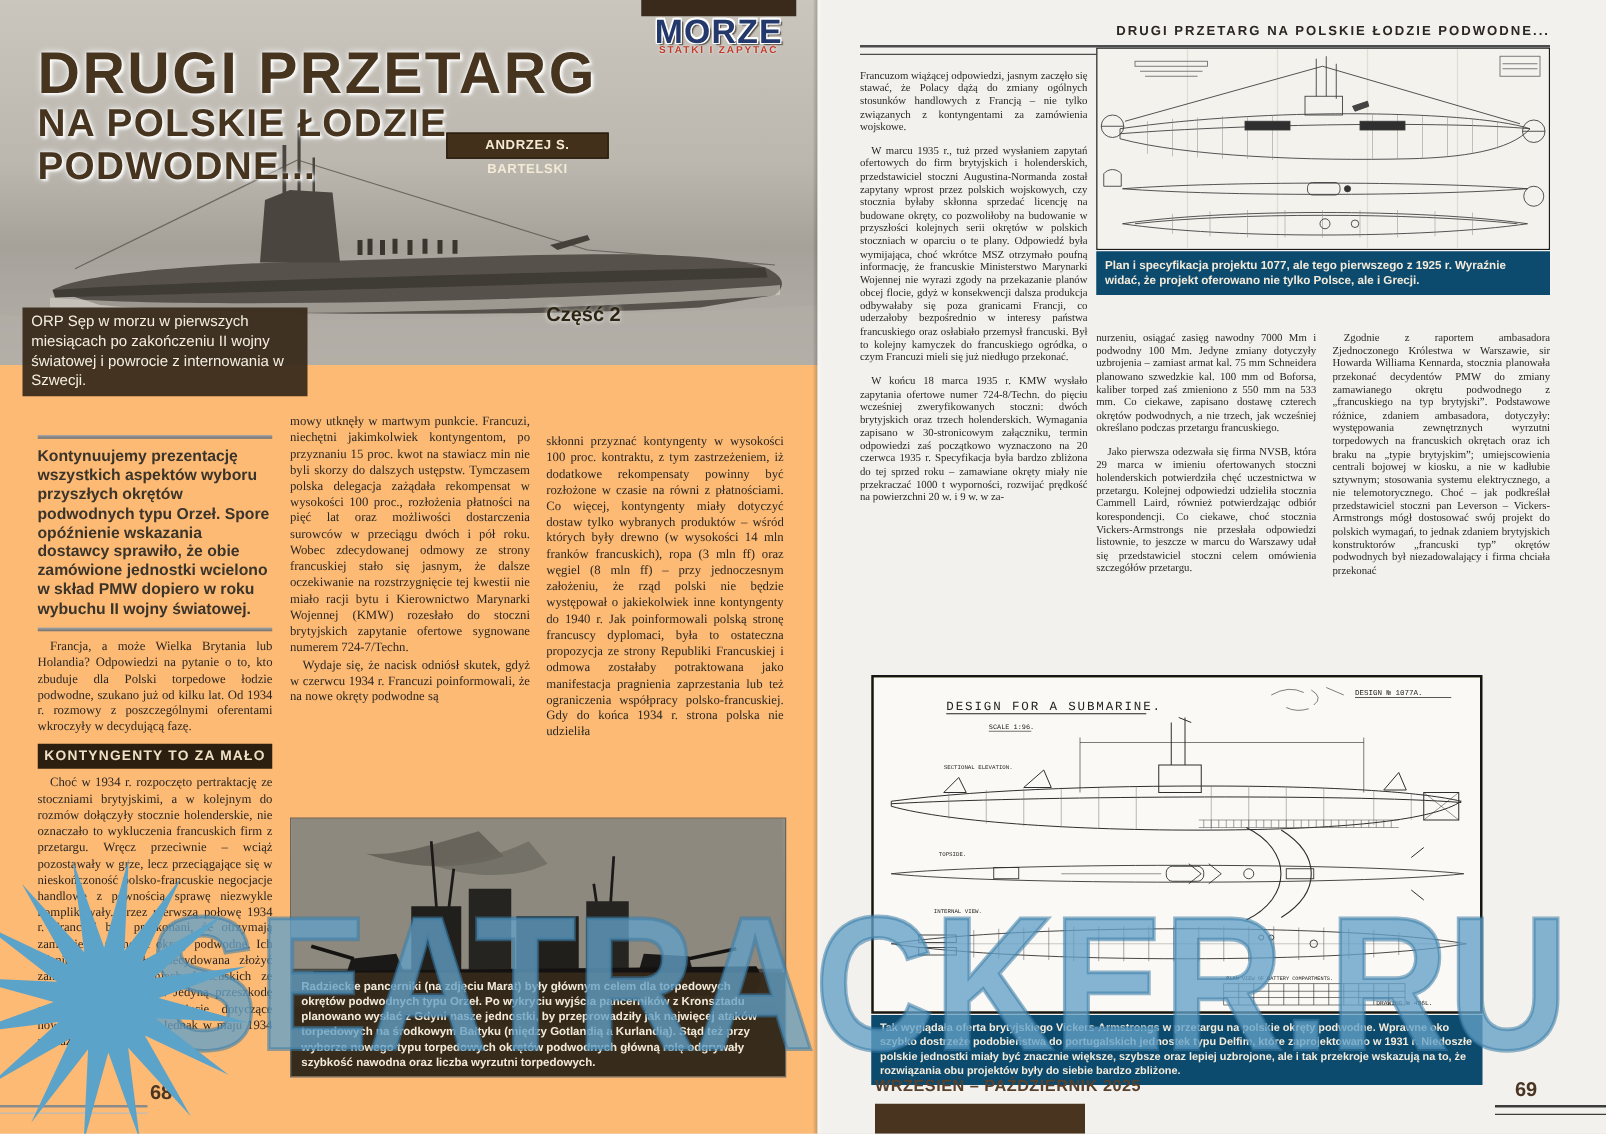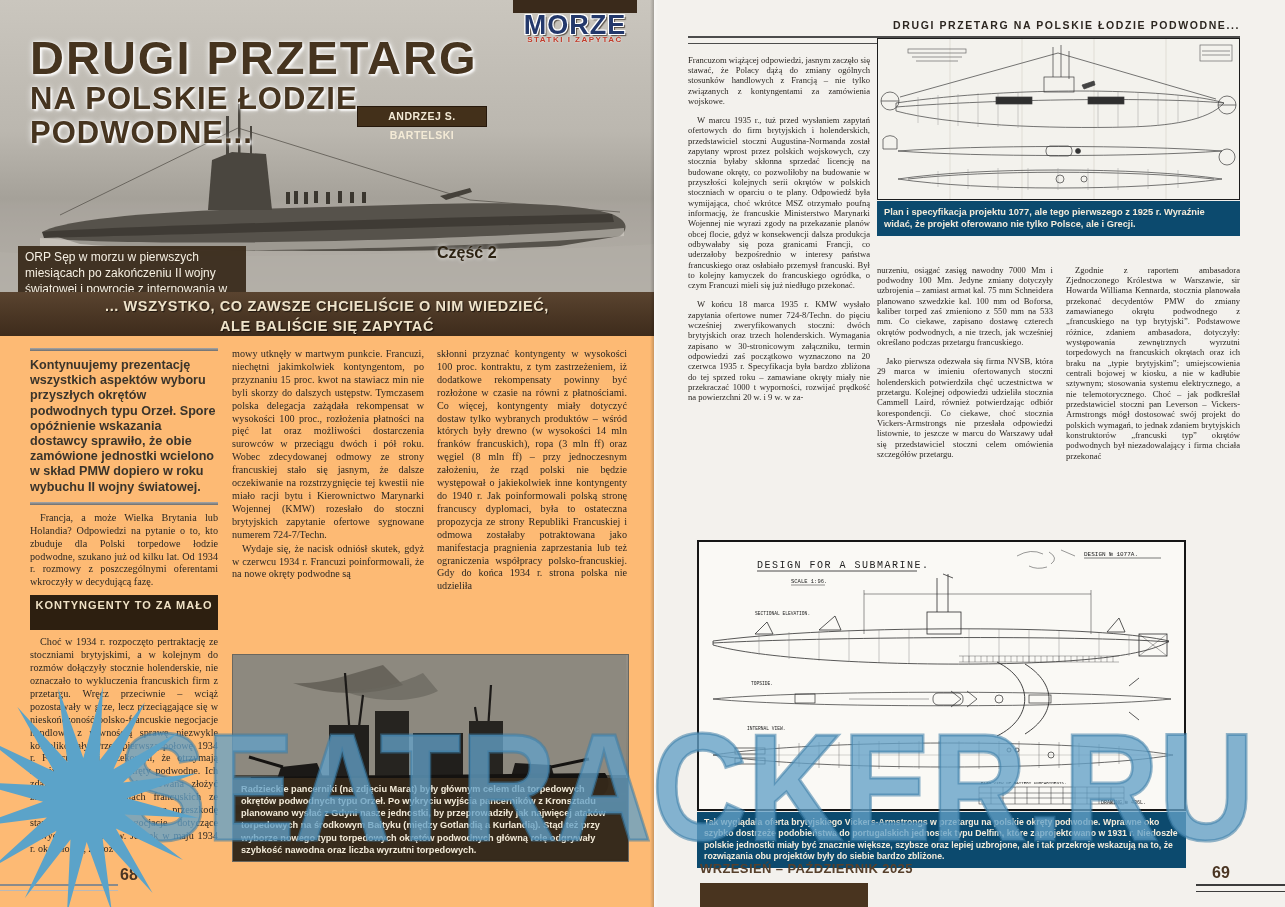--- a/index.html
+++ b/index.html
@@ -32,28 +32,28 @@
     text-shadow:0 0 4px rgba(255,255,255,.9);}
   .banner{left:0;top:292px;width:654px;height:44px;background:linear-gradient(180deg,#5a4430 0%,#4a3624 55%,#3e2c1c 100%);
     color:#efe3ca;font-family:"Liberation Sans",sans-serif;font-weight:700;font-size:14.5px;line-height:20px;
     text-align:center;letter-spacing:.6px;padding-top:4px;box-sizing:border-box;text-shadow:1px 1px 1px rgba(0,0,0,.6);}
   
   .col{font-size:10.2px;line-height:12.9px;text-align:justify;color:#2b2722;}
   .col p{margin:0 0 0 0;}
   .col p.ind{text-indent:10px;}
   .col p + p{margin-top:1px;}
   .L1{left:30px;top:348px;width:188px;height:510px;overflow:hidden;}
-  .L2{left:232px;top:348px;width:192px;height:302px;overflow:hidden;}
+  .L2{left:232px;top:332px;width:192px;height:302px;overflow:hidden;}
   .L3{left:437px;top:348px;width:190px;height:302px;overflow:hidden;}
   .rule{height:3px;background:linear-gradient(180deg,#a7a7a7,#6e6e6e);margin:0 0 7px 0;}
   .rule.b{margin:7px 0;}
   .lead{font-family:"Liberation Sans",sans-serif;font-size:12.6px;line-height:15.2px;font-weight:700;color:#3a342b;
     text-align:left;}
   .sec-head{background:#2d1f10;color:#f0e2c6;font-family:"Liberation Sans",sans-serif;font-size:11px;font-weight:800;
-    letter-spacing:1px;text-align:center;line-height:20px;height:35px;margin:6px 0;}
+    letter-spacing:1px;text-align:center;line-height:20px;height:20px;margin:6px 0;}
   
   .photo2{left:232px;top:654px;width:395px;height:206px;background:linear-gradient(180deg,#938f87 0%,#878378 52%,#55524a 70%,#3b3831 100%);overflow:hidden;border:1px solid #6a675f;}
   .photo2-cap{position:absolute;left:0;bottom:0;width:100%;box-sizing:border-box;background:rgba(54,41,26,.93);
     padding:5px 8px;font-family:"Liberation Sans",sans-serif;font-size:9.2px;font-weight:700;line-height:1.33;color:#f2ead8;}
   .pageno{font-family:"Liberation Sans",sans-serif;font-size:16px;font-weight:800;color:#4a3523;}
   .foot-rule-l{left:0;top:884px;width:118px;height:4px;border-top:2px solid #8b8b8b;border-bottom:1px solid #b9b9b9;}
   .pn68{left:120px;top:866px;}
   
   .run-head{left:688px;top:19px;width:552px;text-align:right;font-family:"Liberation Sans",sans-serif;
     font-size:10.5px;font-weight:700;letter-spacing:1.6px;color:#2c2620;}
@@ -144,24 +144,20 @@
       <div class="t1">DRUGI PRZETARG</div>
       <div class="t2">NA POLSKIE ŁODZIE PODWODNE...</div>
     </div>
 
     <div class="abs author-box">ANDRZEJ S. BARTELSKI</div>
 
     <div class="abs hero-cap">ORP Sęp w morzu w pierwszych miesiącach po zakończeniu II wojny światowej i powrocie z internowania w Szwecji.</div>
 
     <div class="abs part">Część 2</div>
 
-    <div class="abs banner">
-      <div>... WSZYSTKO, CO ZAWSZE CHCIELIŚCIE O NIM WIEDZIEĆ,</div>
-      <div>ALE BALIŚCIE SIĘ ZAPYTAĆ</div>
-    </div>
 
     <div class="abs col L1">
       <div class="rule"></div>
       <p class="lead">Kontynuujemy prezentację wszystkich aspektów wyboru przyszłych okrętów podwodnych typu Orzeł. Spore opóźnienie wskazania dostawcy sprawiło, że obie zamówione jednostki wcielono w skład PMW dopiero w roku wybuchu II wojny światowej.</p>
       <div class="rule b"></div>
       <p class="ind">Francja, a może Wielka Brytania lub Holandia? Odpowiedzi na pytanie o to, kto zbuduje dla Polski torpedowe łodzie podwodne, szukano już od kilku lat. Od 1934 r. rozmowy z poszczególnymi oferentami wkroczyły w decydującą fazę.</p>
       <div class="sec-head">KONTYNGENTY TO ZA MAŁO</div>
       <p class="ind">Choć w 1934 r. rozpoczęto pertraktację ze stoczniami brytyjskimi, a w kolejnym do rozmów dołączyły stocznie holenderskie, nie oznaczało to wykluczenia francuskich firm z przetargu. Wręcz przeciwnie – wciąż pozostawały w grze, lecz przeciągające się w nieskończoność polsko-francuskie negocjacje handlowe z pewnością sprawę niezwykle komplikowały. Przez pierwszą połowę 1934 r. Francuzi byli przekonani, że otrzymają zamówienie na nowe okręty podwodne. Ich zdaniem PMW była zdecydowana złożyć zamówienie w stoczniach francuskich ze względów technicznych. Jedyną przeszkodę stanowiły trwające negocjacje dotyczące nowych kontyngentów. Jednak w maju 1934 r. okazało się, że roz-</p>
     </div>
 

